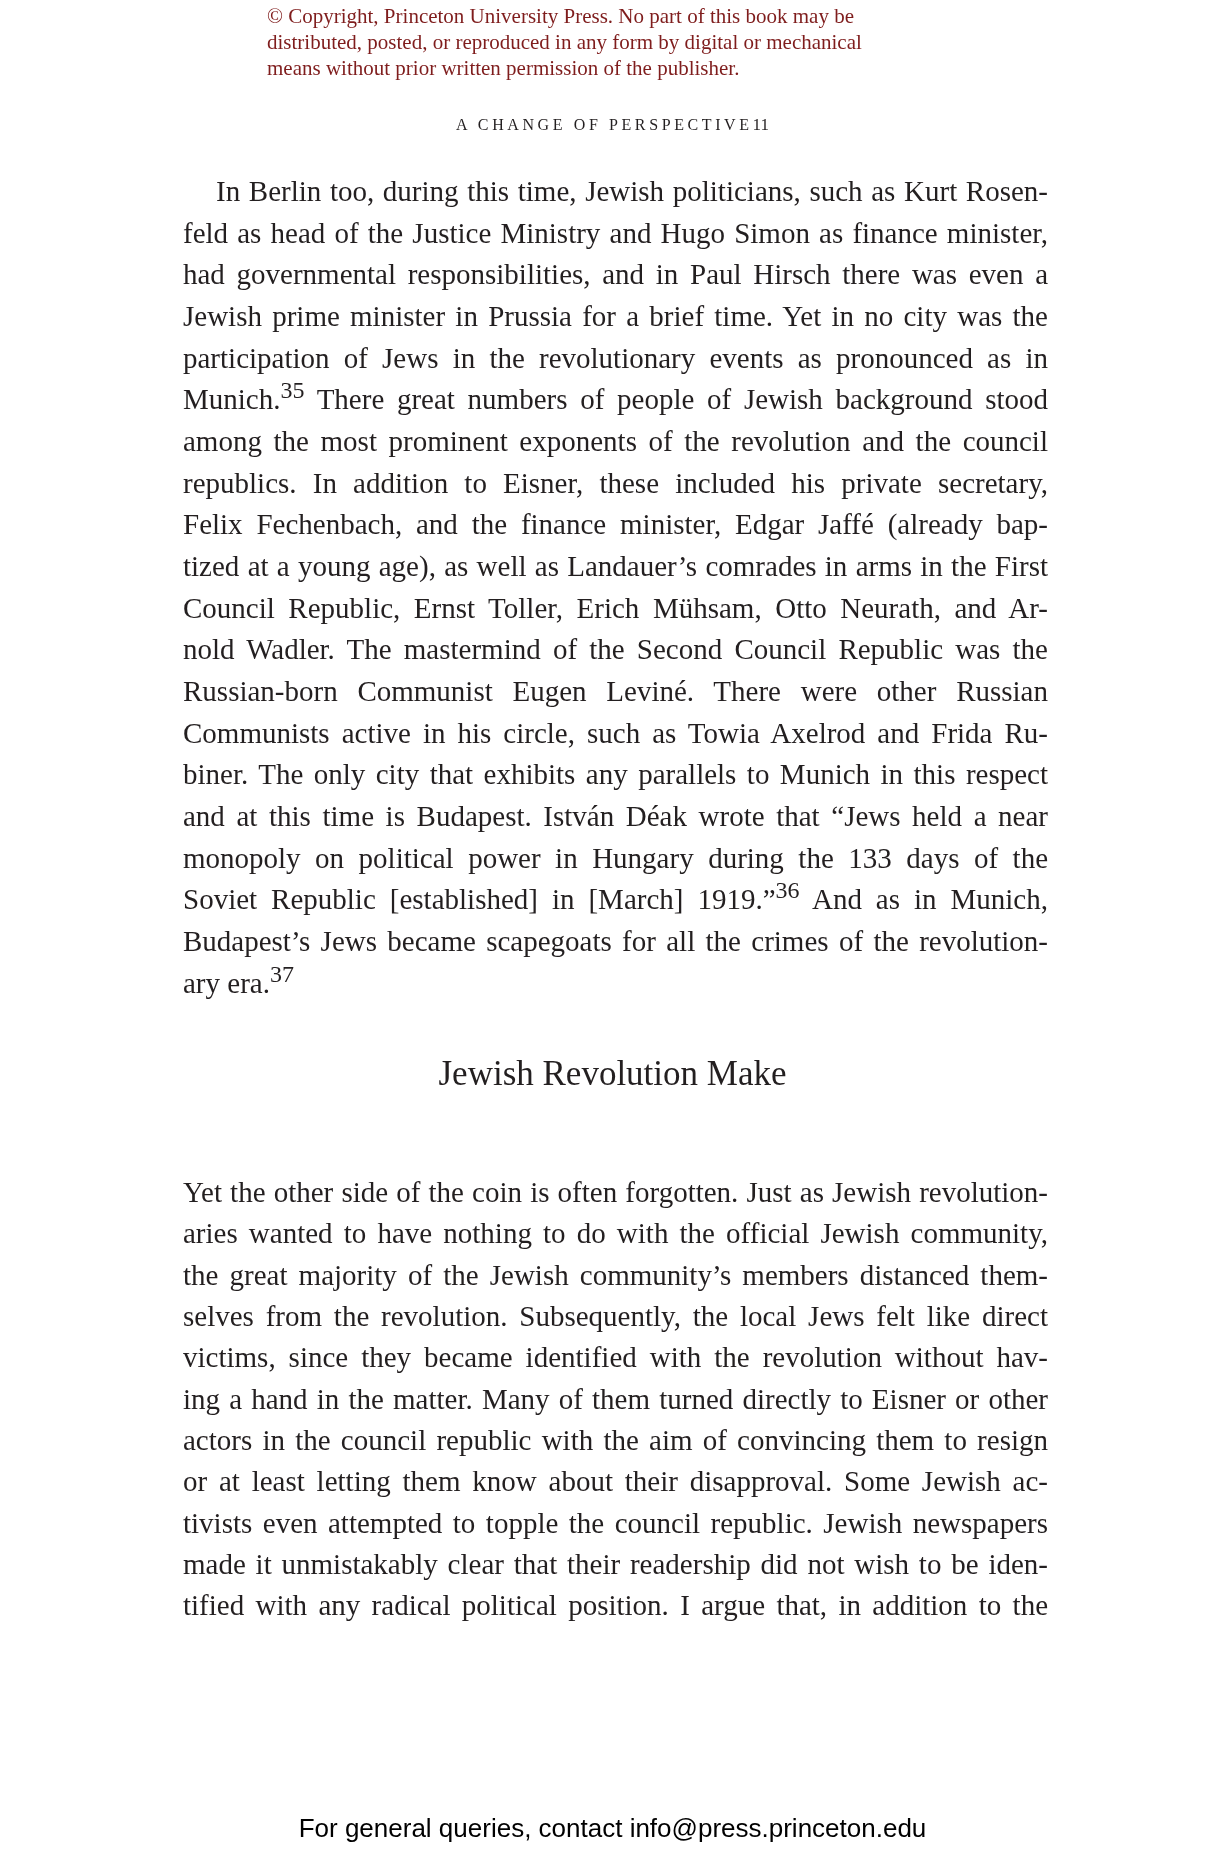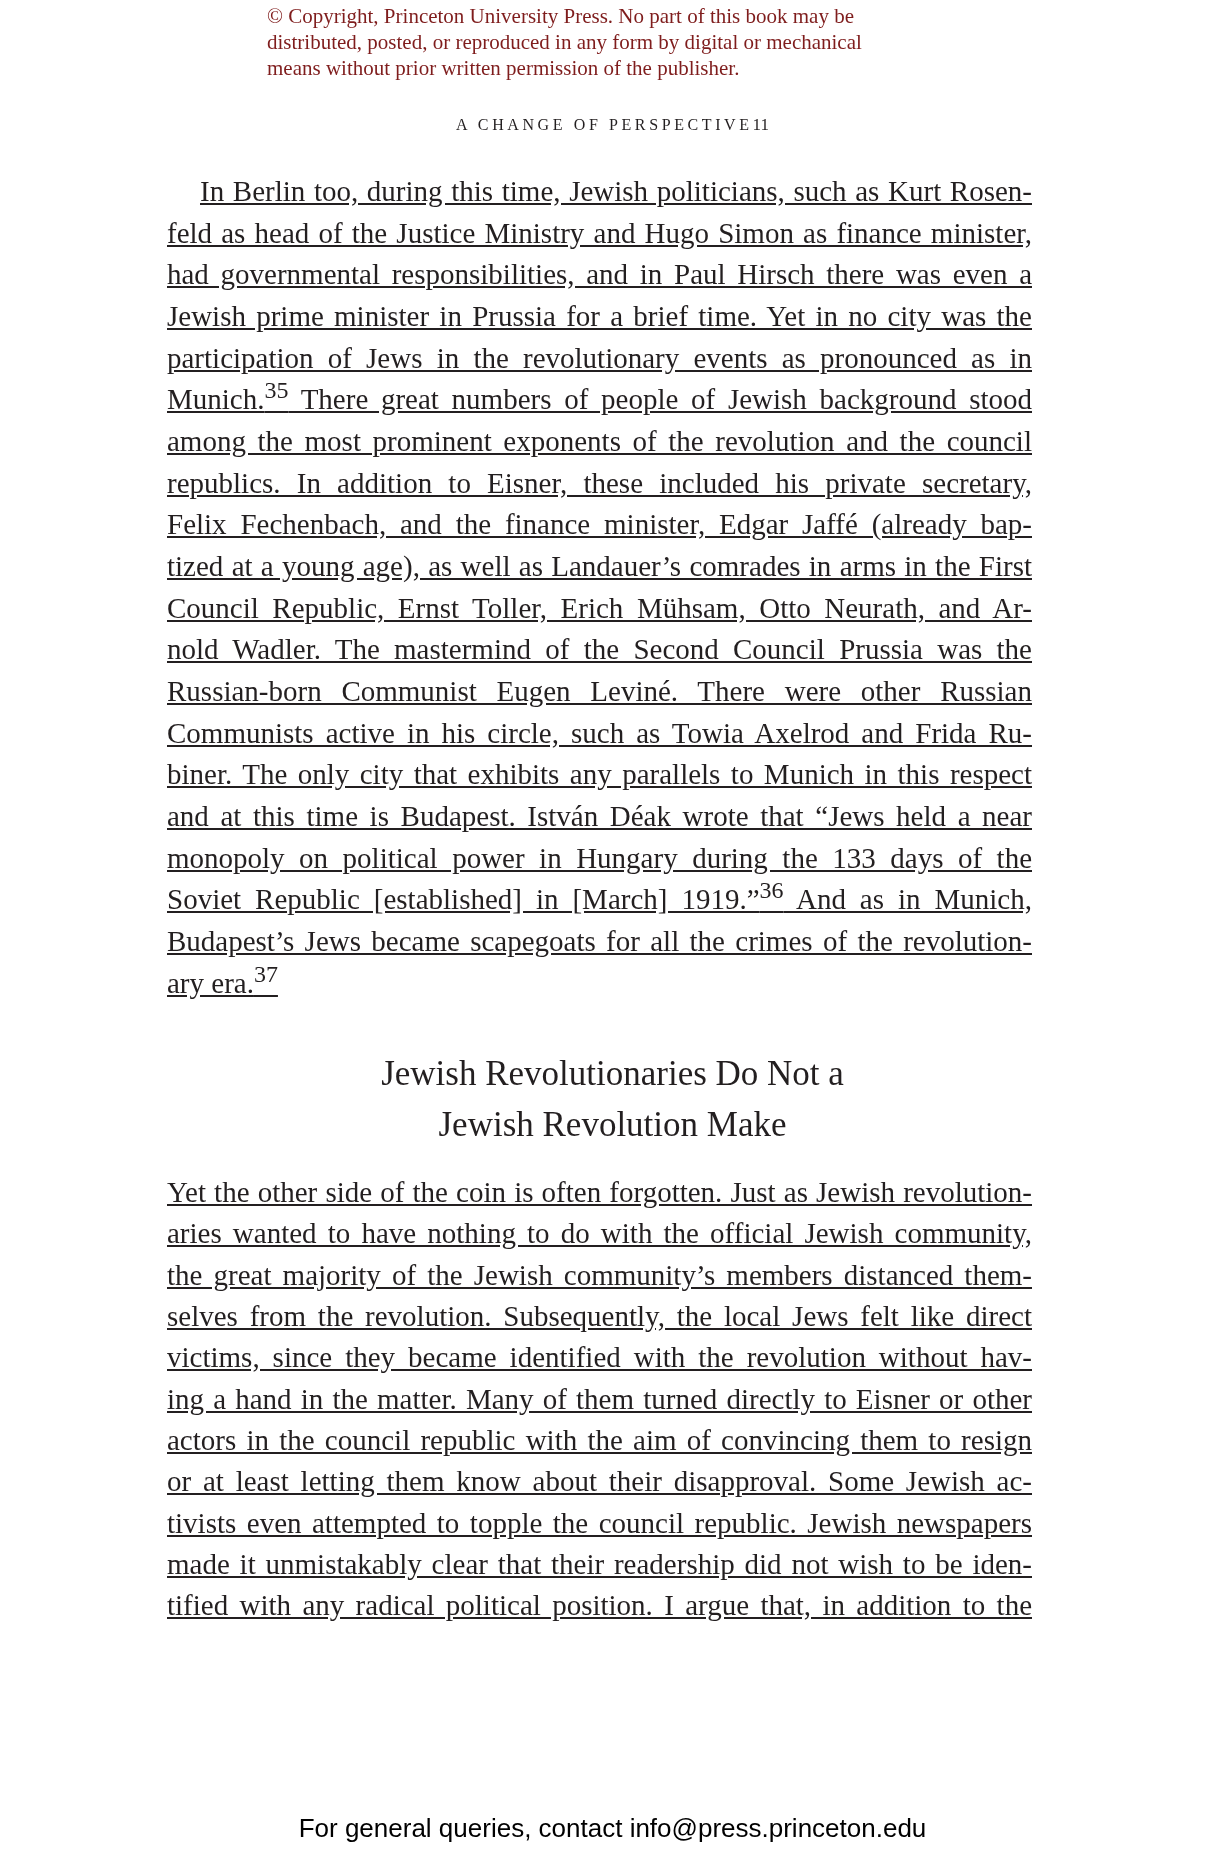--- a/index.html
+++ b/index.html
@@ -8,21 +8,21 @@
     position: absolute; left: 267px; top: 3px; width: 720px;
     font-family: Liberation Serif, serif; font-size: 21px; line-height: 26px; color: #7f1d1d;
   }
   .notice div { white-space: nowrap; }
   .runhead {
     position: absolute; top: 115px; left: 0; width: 1225px; text-align: center;
     font-family: "Liberation Serif", serif; font-size: 16px; letter-spacing: 3.6px; color: #231f20;
   }
   .runhead .pg { letter-spacing: 0; font-size: 17px; }
   .textblock { position: absolute; left: 167px; width: 865px; font-family: "Liberation Serif", serif; font-size: 29px; color: #231f20; }
-  .line { position: absolute; left: 0; width: 865px; height: 40px; line-height: 40px; white-space: nowrap; text-decoration: underline; }
+  .line { position: absolute; left: 16px; width: 865px; height: 40px; line-height: 40px; white-space: nowrap; }
   .line.full { text-align: justify; text-align-last: justify; white-space: normal; }
   .line.indent { padding-left: 33px; width: 832px; }
   .line sup { font-size: 24px; vertical-align: 11px; line-height: 0; }
   .heading {
     position: absolute; left: 0; width: 1225px; text-align: center;
     font-family: "Liberation Serif", serif; font-size: 35px; color: #231f20; line-height: 51px;
   }
   .footer {
     position: absolute; top: 1813px; left: 0; width: 1225px; text-align: center;
     font-family: "Liberation Sans", sans-serif; font-size: 26px; color: #000;
@@ -46,33 +46,32 @@
   <div class="line full" style="top:213px">feld as head of the Justice Ministry and Hugo Simon as finance minister,</div>
   <div class="line full" style="top:254px">had governmental responsibilities, and in Paul Hirsch there was even a</div>
   <div class="line full" style="top:296px">Jewish prime minister in Prussia for a brief time. Yet in no city was the</div>
   <div class="line full" style="top:338px">participation of Jews in the revolutionary events as pronounced as in</div>
   <div class="line full" style="top:379px"><span>Munich.</span><sup>35</sup><span> There great numbers of people of Jewish background stood</span></div>
   <div class="line full" style="top:421px">among the most prominent exponents of the revolution and the council</div>
   <div class="line full" style="top:463px">republics. In addition to Eisner, these included his private secretary,</div>
   <div class="line full" style="top:504px">Felix Fechenbach, and the finance minister, Edgar Jaffé (already bap-</div>
   <div class="line full" style="top:546px">tized at a young age), as well as Landauer’s comrades in arms in the First</div>
   <div class="line full" style="top:588px">Council Republic, Ernst Toller, Erich Mühsam, Otto Neurath, and Ar-</div>
-  <div class="line full" style="top:629px">nold Wadler. The mastermind of the Second Council Prussia was the</div>
+  <div class="line full" style="top:629px">nold Wadler. The mastermind of the Second Council Republic was the</div>
   <div class="line full" style="top:671px">Russian-born Communist Eugen Leviné. There were other Russian</div>
   <div class="line full" style="top:713px">Communists active in his circle, such as Towia Axelrod and Frida Ru-</div>
   <div class="line full" style="top:754px">biner. The only city that exhibits any parallels to Munich in this respect</div>
   <div class="line full" style="top:796px">and at this time is Budapest. István Déak wrote that “Jews held a near</div>
   <div class="line full" style="top:838px">monopoly on political power in Hungary during the 133 days of the</div>
   <div class="line full" style="top:879px"><span>Soviet Republic [established] in [March] 1919.”</span><sup>36</sup><span> And as in Munich,</span></div>
   <div class="line full" style="top:921px">Budapest’s Jews became scapegoats for all the crimes of the revolution-</div>
   <div class="line" style="top:963px"><span>ary era.</span><sup>37</sup><span></span></div>
 </div>
 
 <div class="heading" style="top:1048px">
-  <div>Jewish Revolutionaries Do Not a</div>
   <div>Jewish Revolution Make</div>
 </div>
 
 <div class="textblock" style="top:0;">
   <div class="line full" style="top:1172px">Yet the other side of the coin is often forgotten. Just as Jewish revolution-</div>
   <div class="line full" style="top:1213px">aries wanted to have nothing to do with the official Jewish community,</div>
   <div class="line full" style="top:1255px">the great majority of the Jewish community’s members distanced them-</div>
   <div class="line full" style="top:1296px">selves from the revolution. Subsequently, the local Jews felt like direct</div>
   <div class="line full" style="top:1337px">victims, since they became identified with the revolution without hav-</div>
   <div class="line full" style="top:1379px">ing a hand in the matter. Many of them turned directly to Eisner or other</div>

